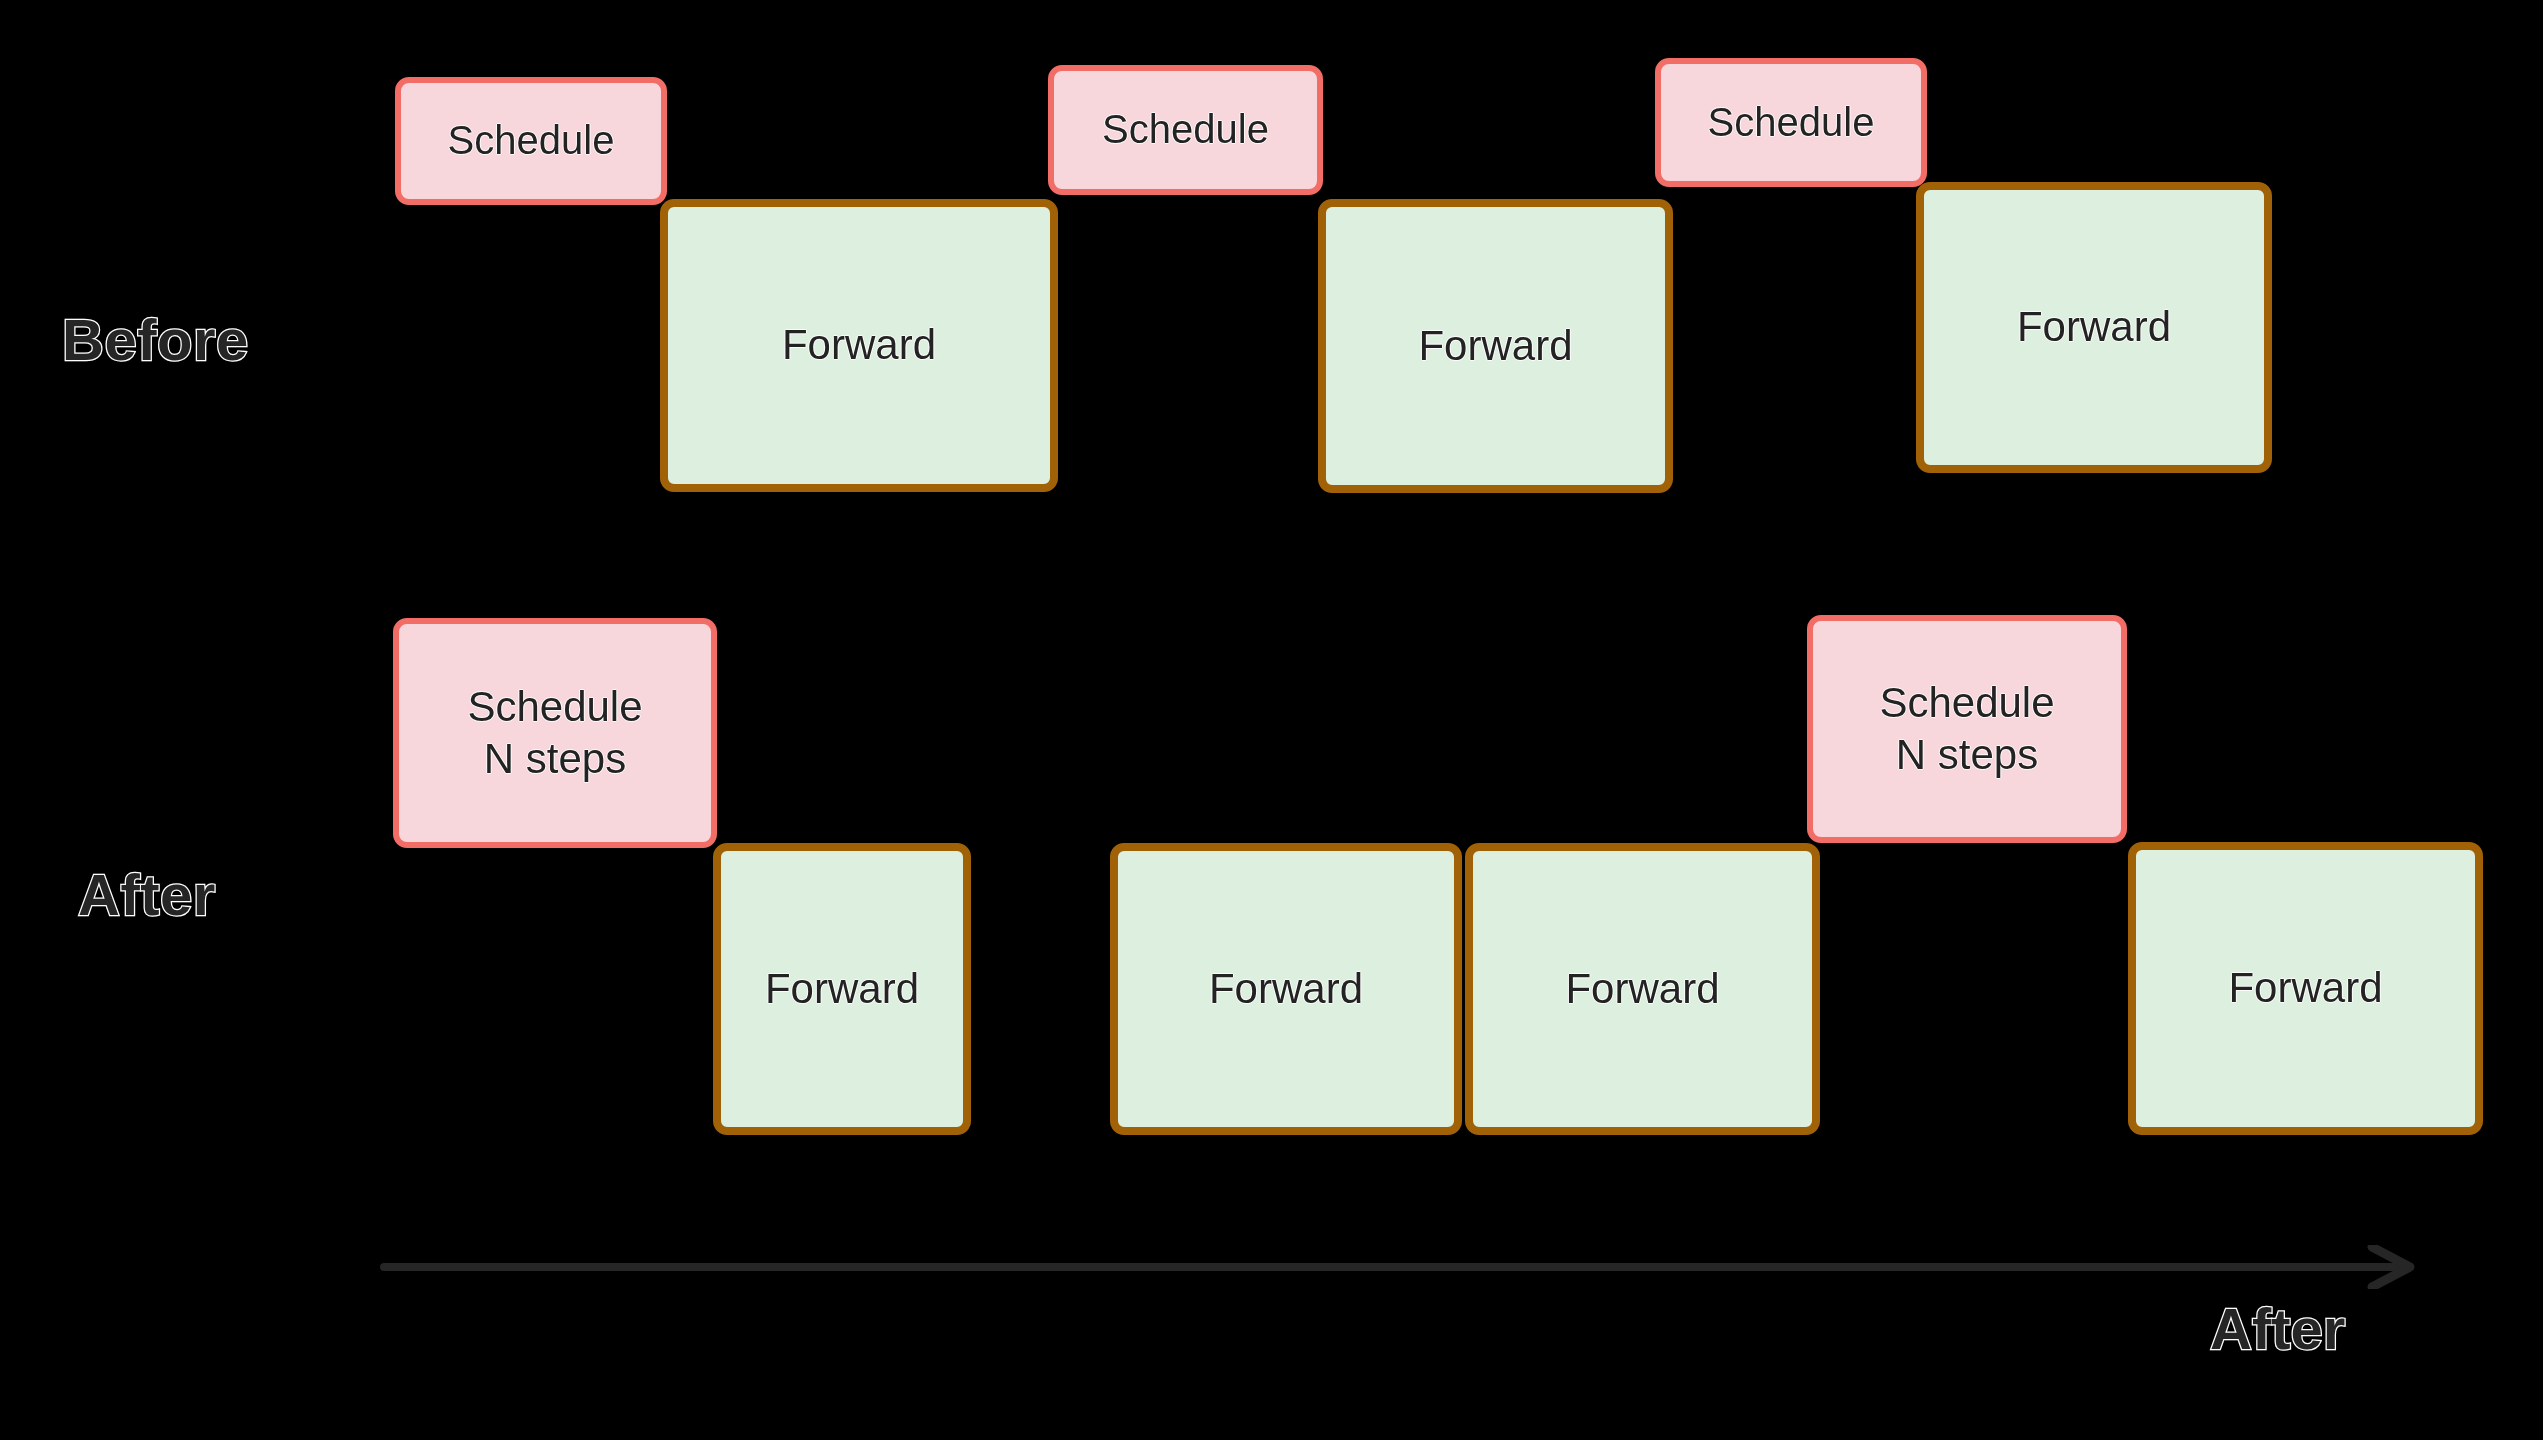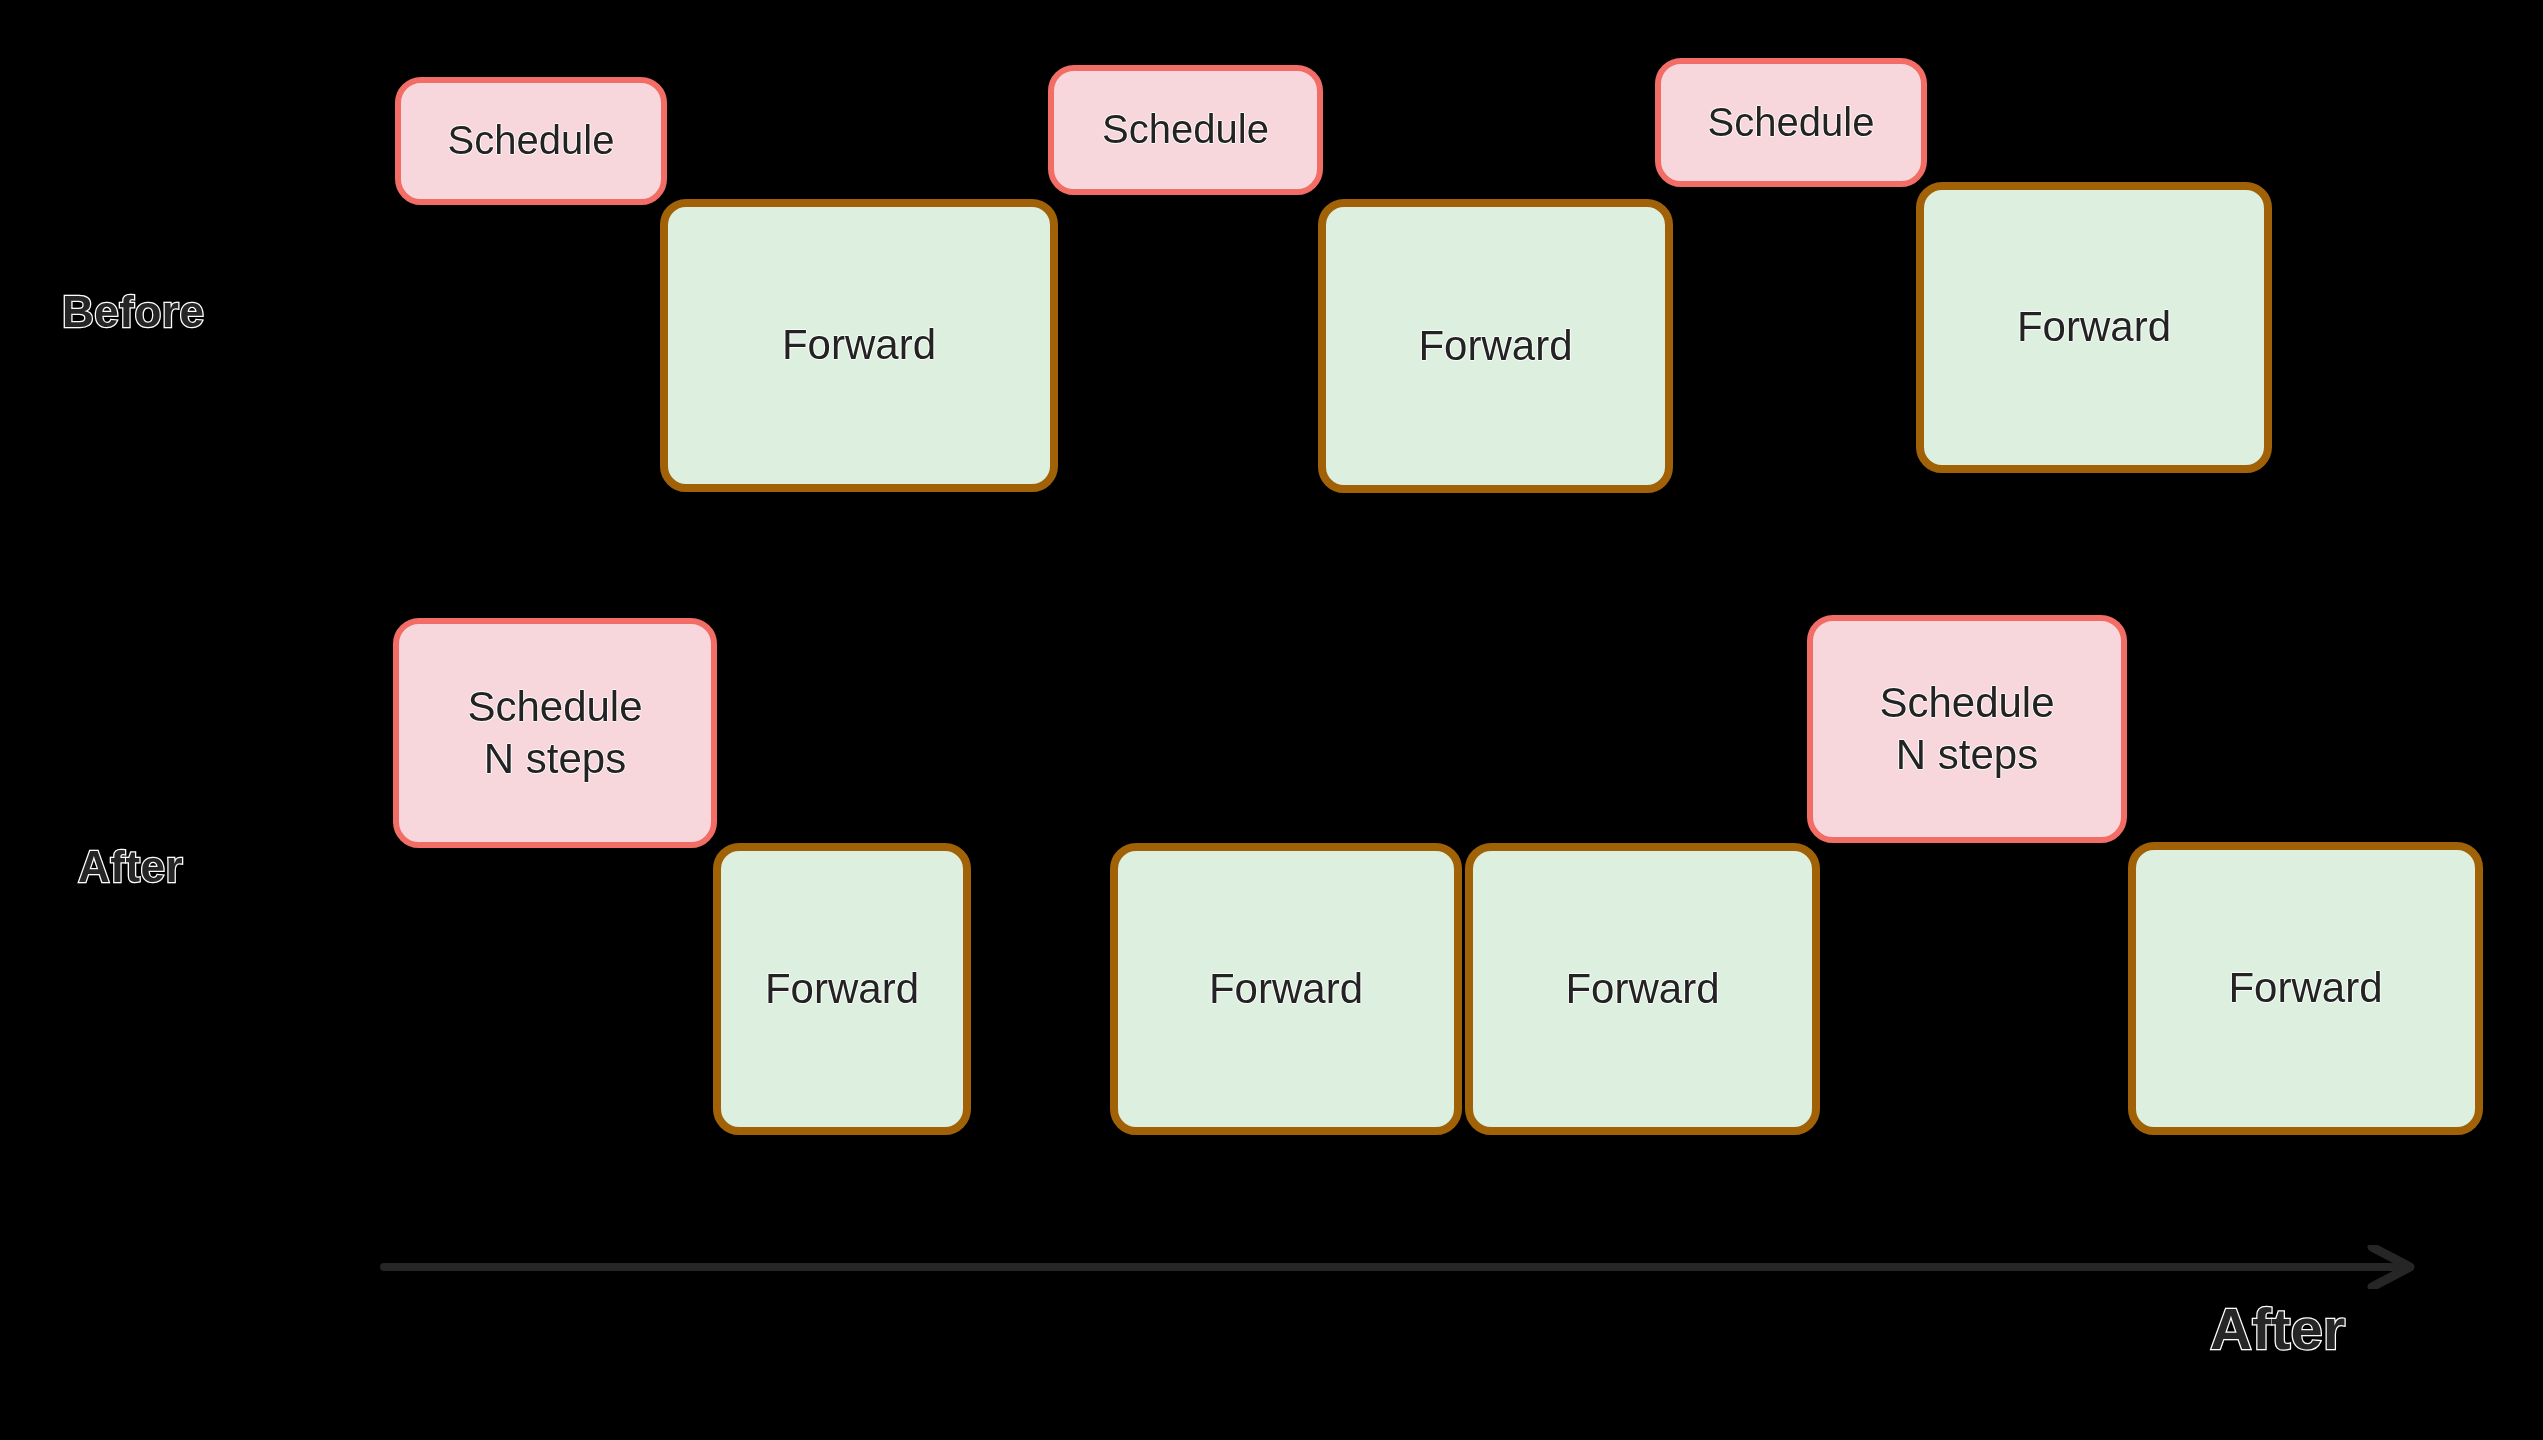--- a/index.html
+++ b/index.html
@@ -18,37 +18,38 @@
   #canvas {
     position: relative;
     width: 2543px;
     height: 1440px;
     background: #000000;
   }
 
   
   .row-label {
     position: absolute;
-    font-size: 44px;
+    font-size: 58px;
     font-weight: 700;
     letter-spacing: 0.5px;
     color: #262626;
     -webkit-text-stroke: 2.5px #ffffff;
     paint-order: stroke fill;
     white-space: nowrap;
     line-height: 1;
+    margin-top: 21px;
   }
   #label-before { left: 62px; top: 290px; }
   #label-after  { left: 78px; top: 845px; }
 
   
   .node {
     position: absolute;
     box-sizing: border-box;
-    border-radius: 26px;
+    border-radius: 14px;
     display: flex;
     align-items: center;
     justify-content: center;
     text-align: center;
     line-height: 1.24;
     font-weight: 400;
     color: #232323;
     text-shadow:
        1px  0 0 rgba(255,255,255,.85),
       -1px  0 0 rgba(255,255,255,.85),

